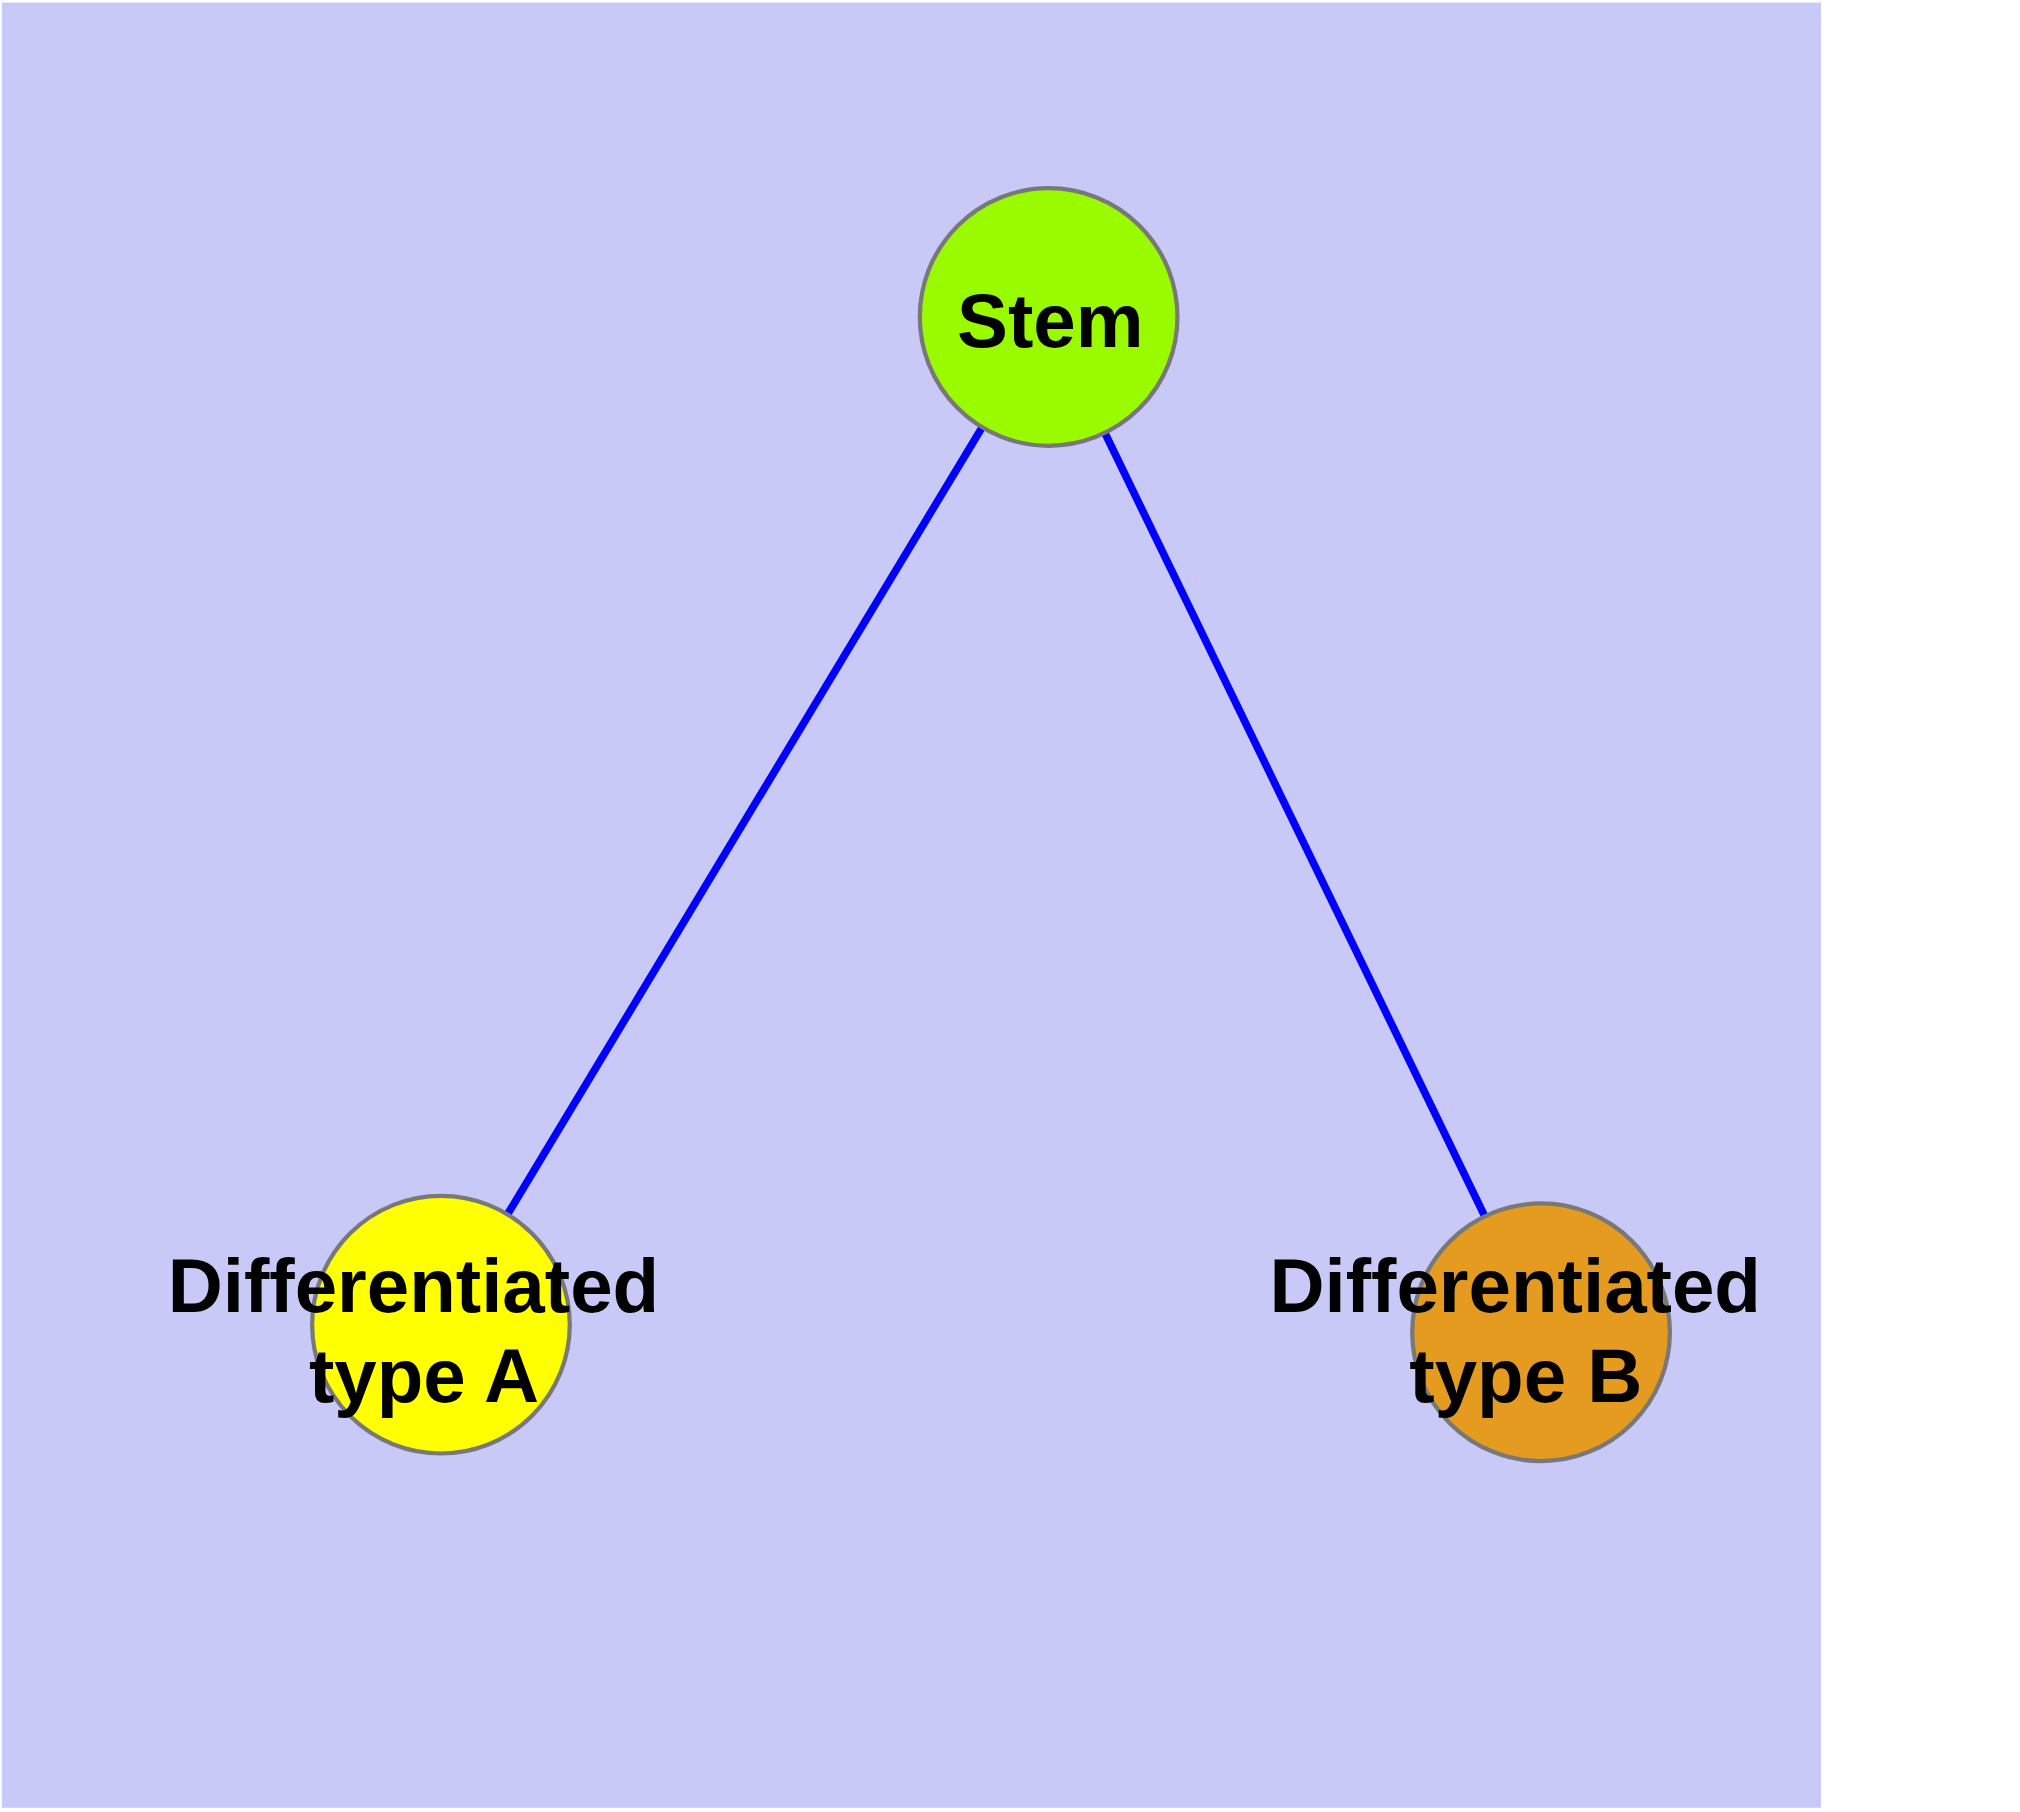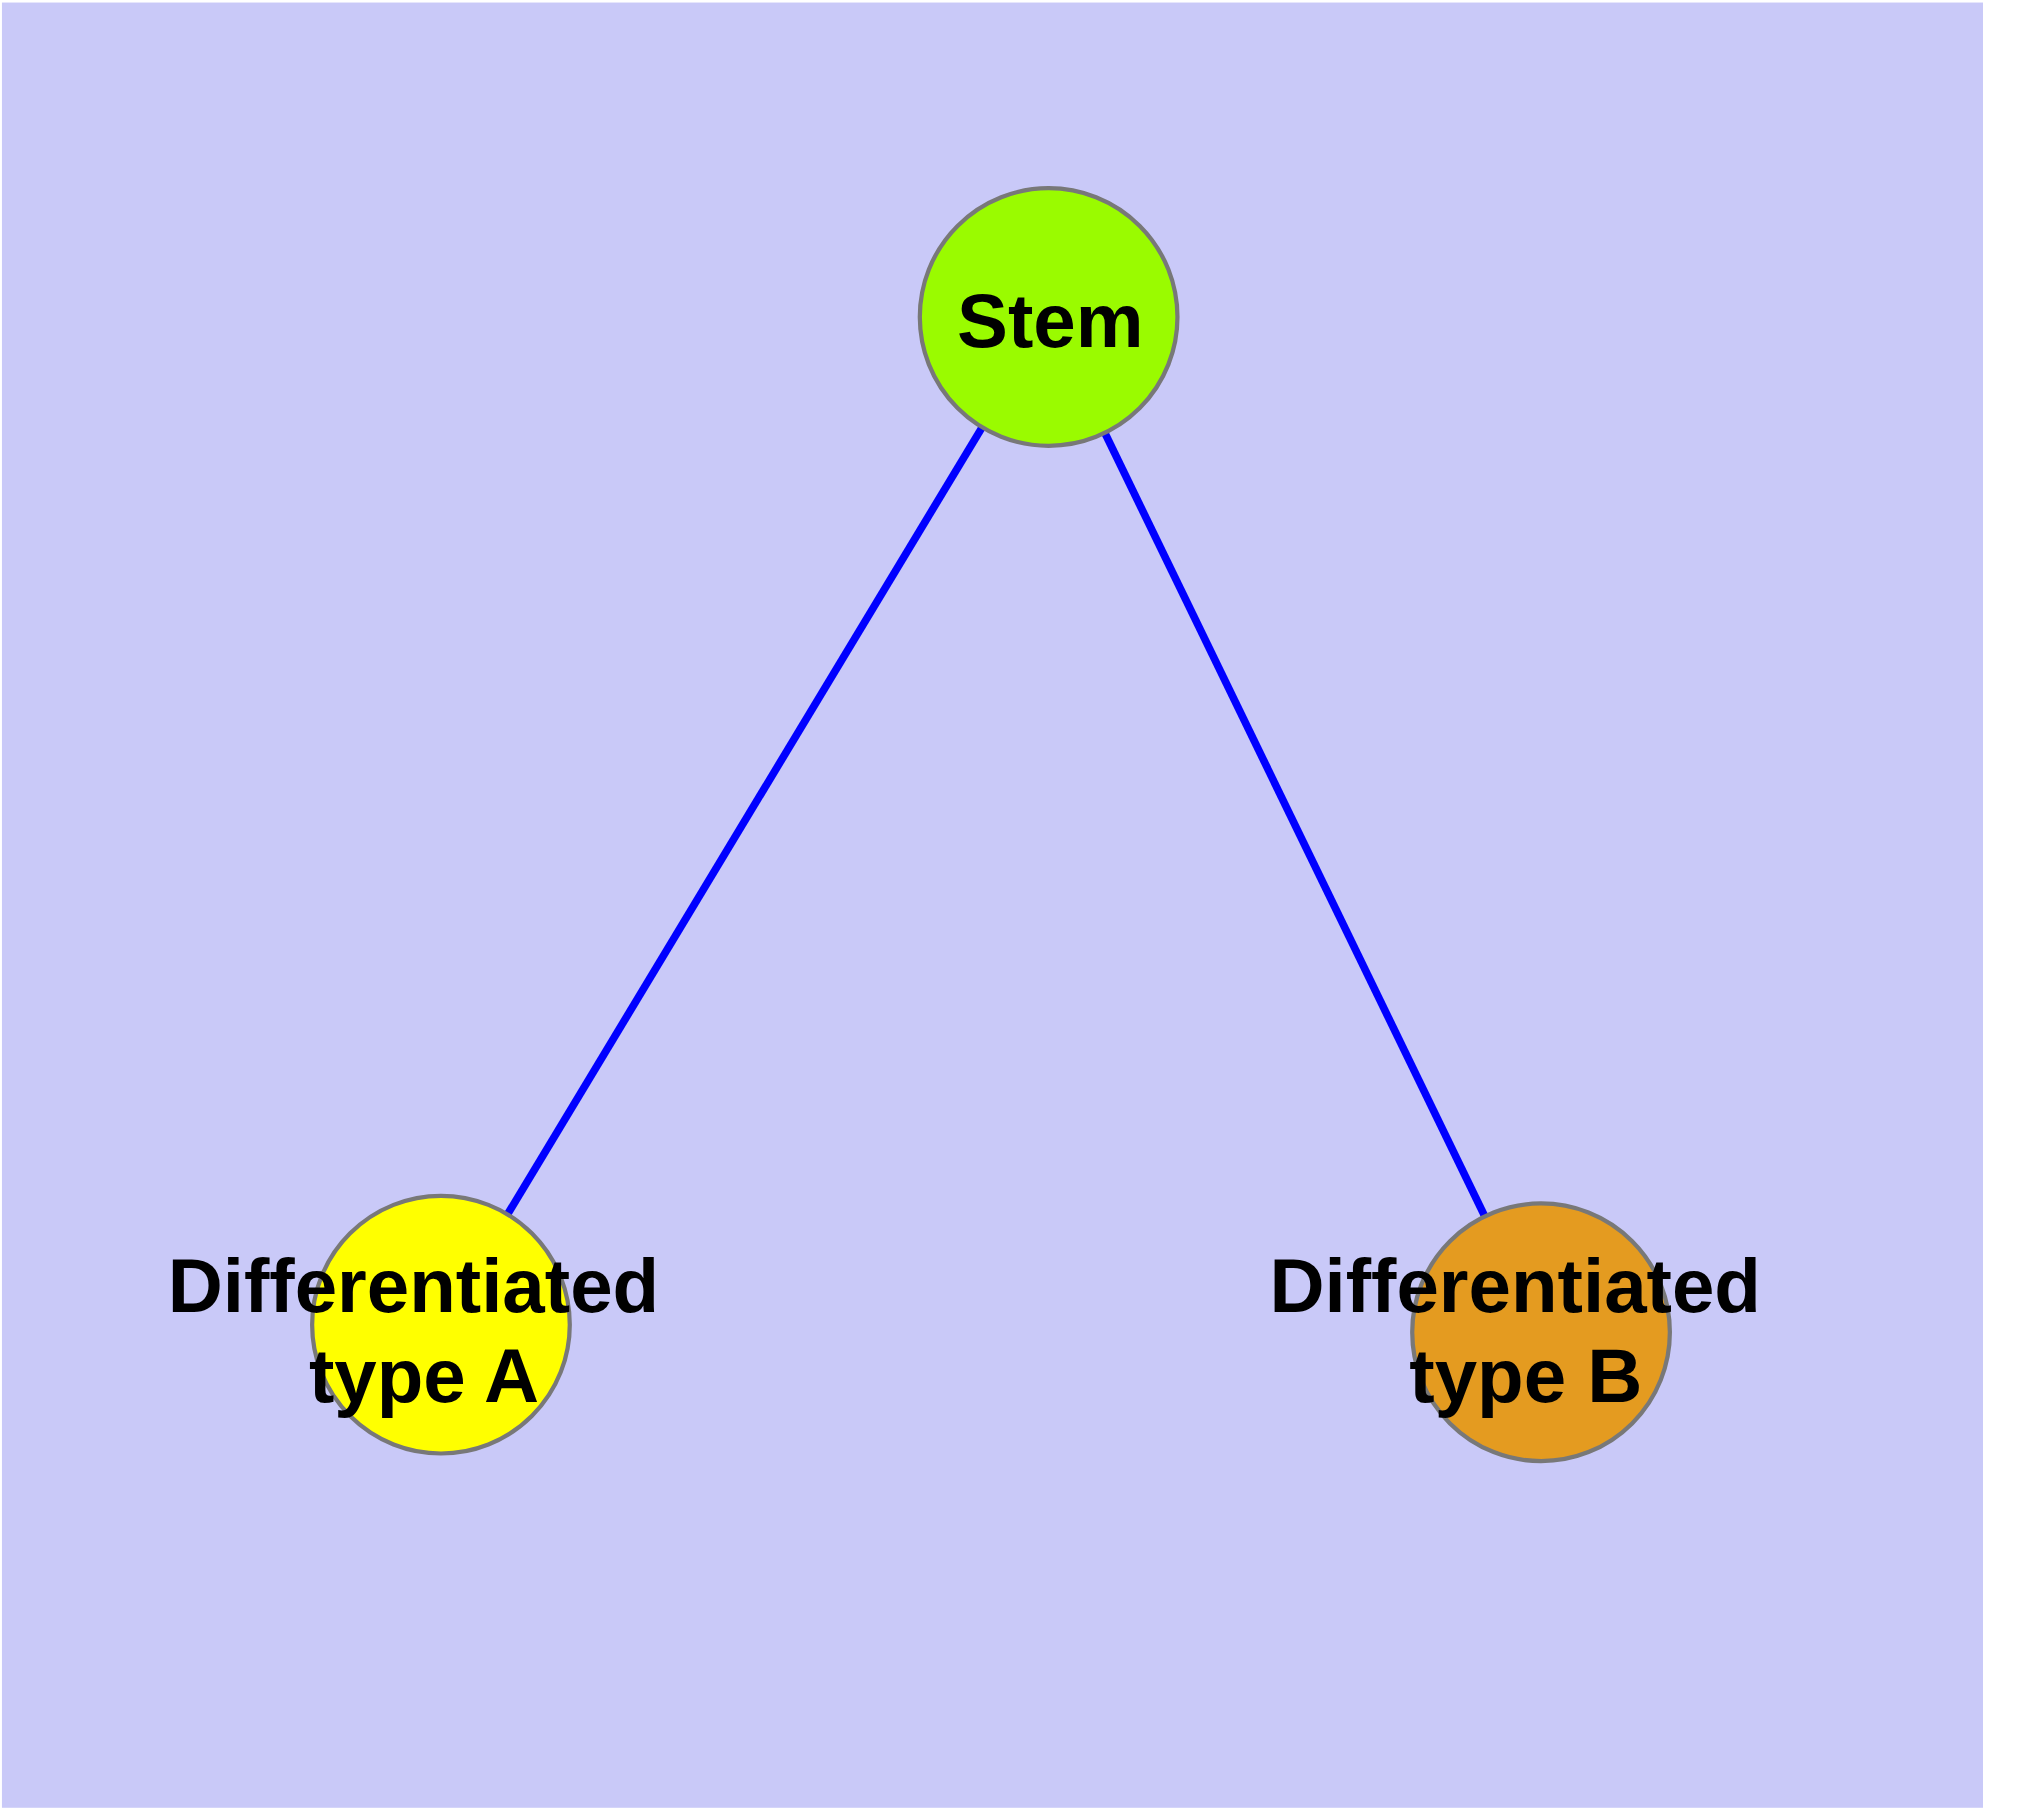--- a/index.html
+++ b/index.html
@@ -2,21 +2,21 @@
 <html style="font-size:13.6px"><head>
 <meta charset="utf-8">
 <style>
   html, body {
     margin: 0;
     padding: 0;
     background: #ffffff;
   }
   .canvas {
     position: relative;
-    width: 1983px;
+    width: 1821px;
     height: 1812px;
     background: #ffffff;
     overflow: hidden;
     font-family: "Liberation Sans", sans-serif;
   }
   svg.diagram {
     position: absolute;
     left: 0;
     top: 0;
     width: 2021px;

